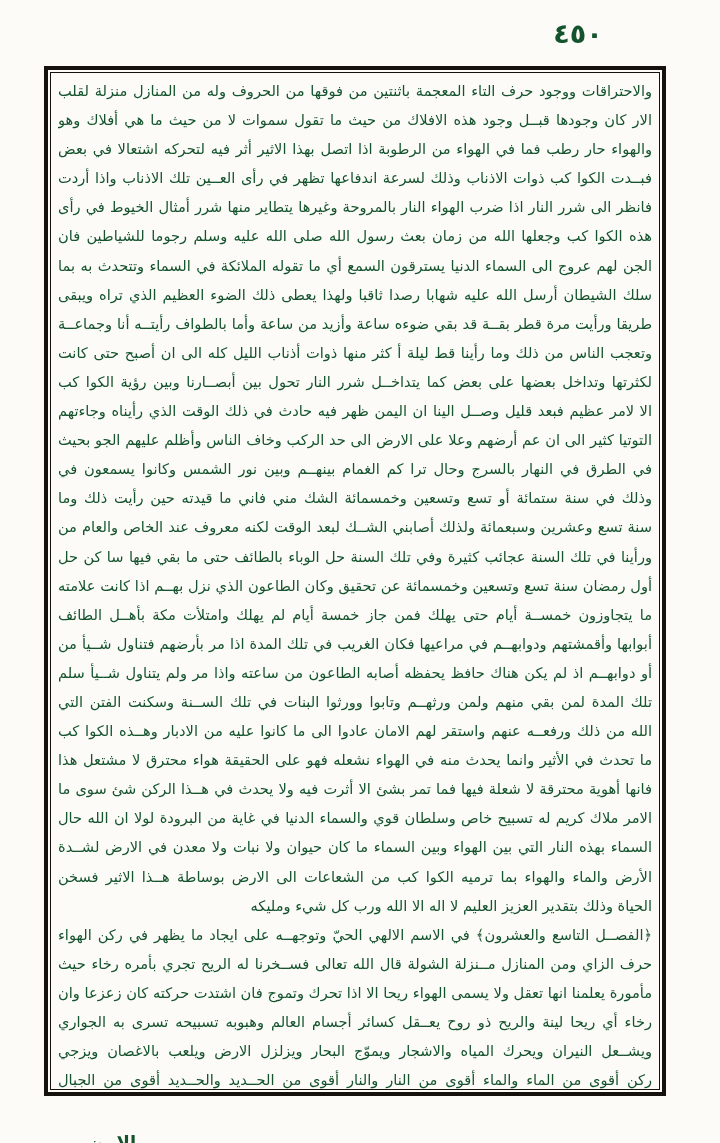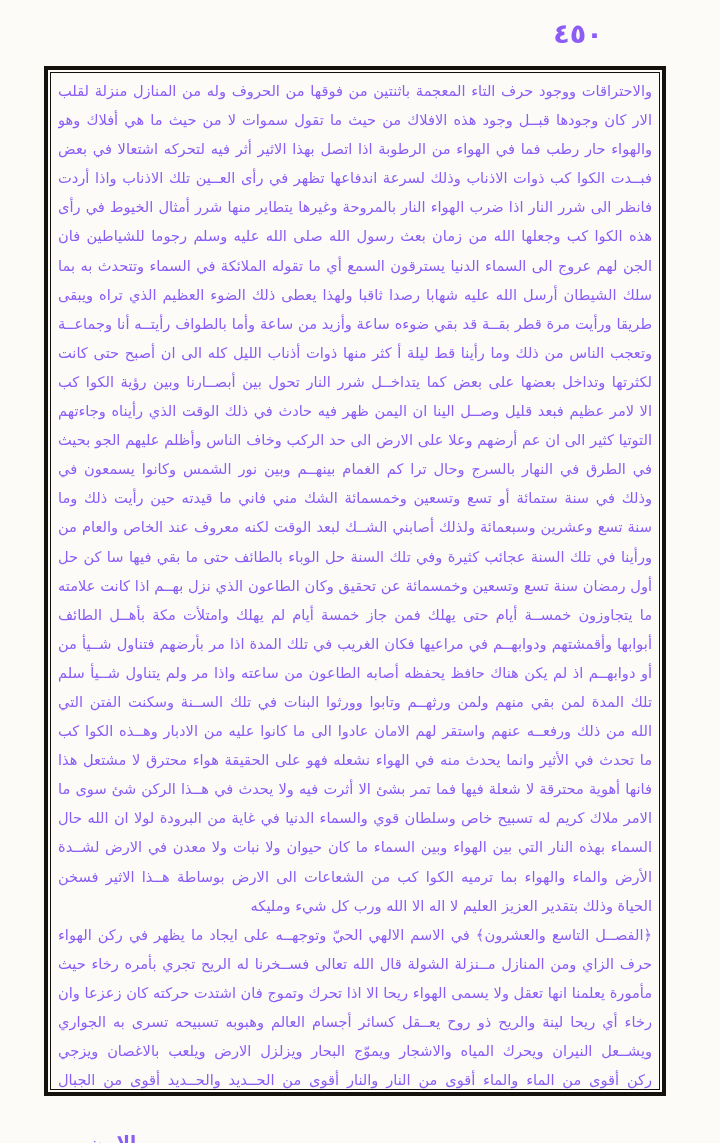--- a/index.html
+++ b/index.html
@@ -1,21 +1,21 @@
 <!DOCTYPE html>
 <html lang="ar"><head>
 <meta charset="utf-8">
 <style>
   html,body{margin:0;padding:0;}
   .canvas{
     position:relative;
     width:720px;height:1143px;
     background:#fcfbf7;
     font-family:"DejaVu Sans",sans-serif;
-    color:#8b5cf6;
+    color:#14532d;
     overflow:hidden;
   }
   .page-number{
     position:absolute;
     left:538px;top:18px;width:80px;
     text-align:center;
     font-size:27px;
     font-weight:bold;
     direction:rtl;
   }

